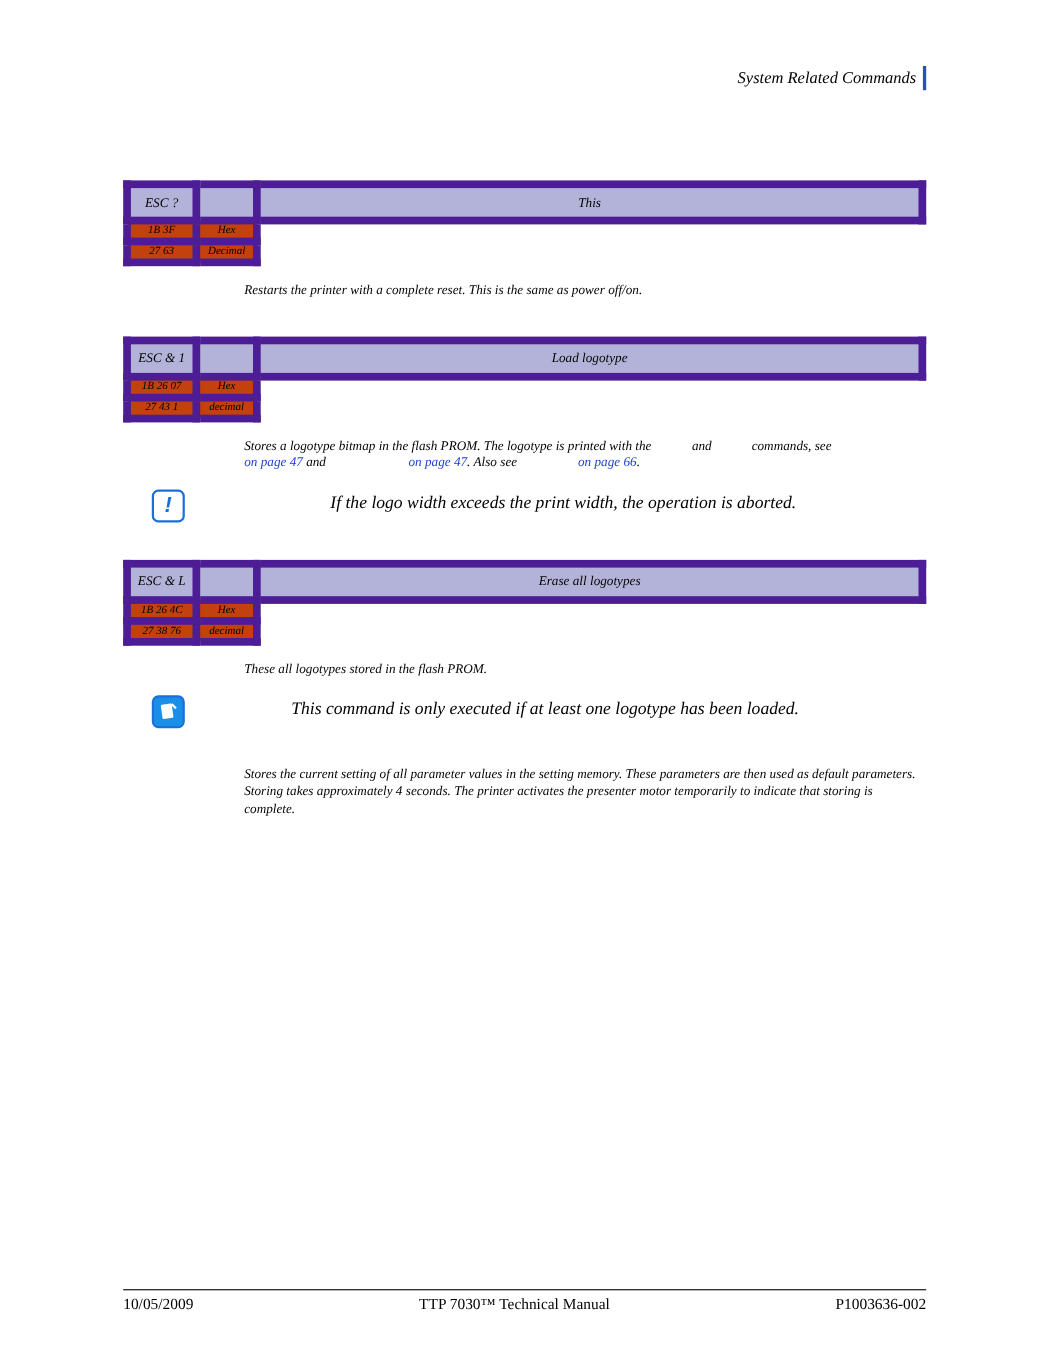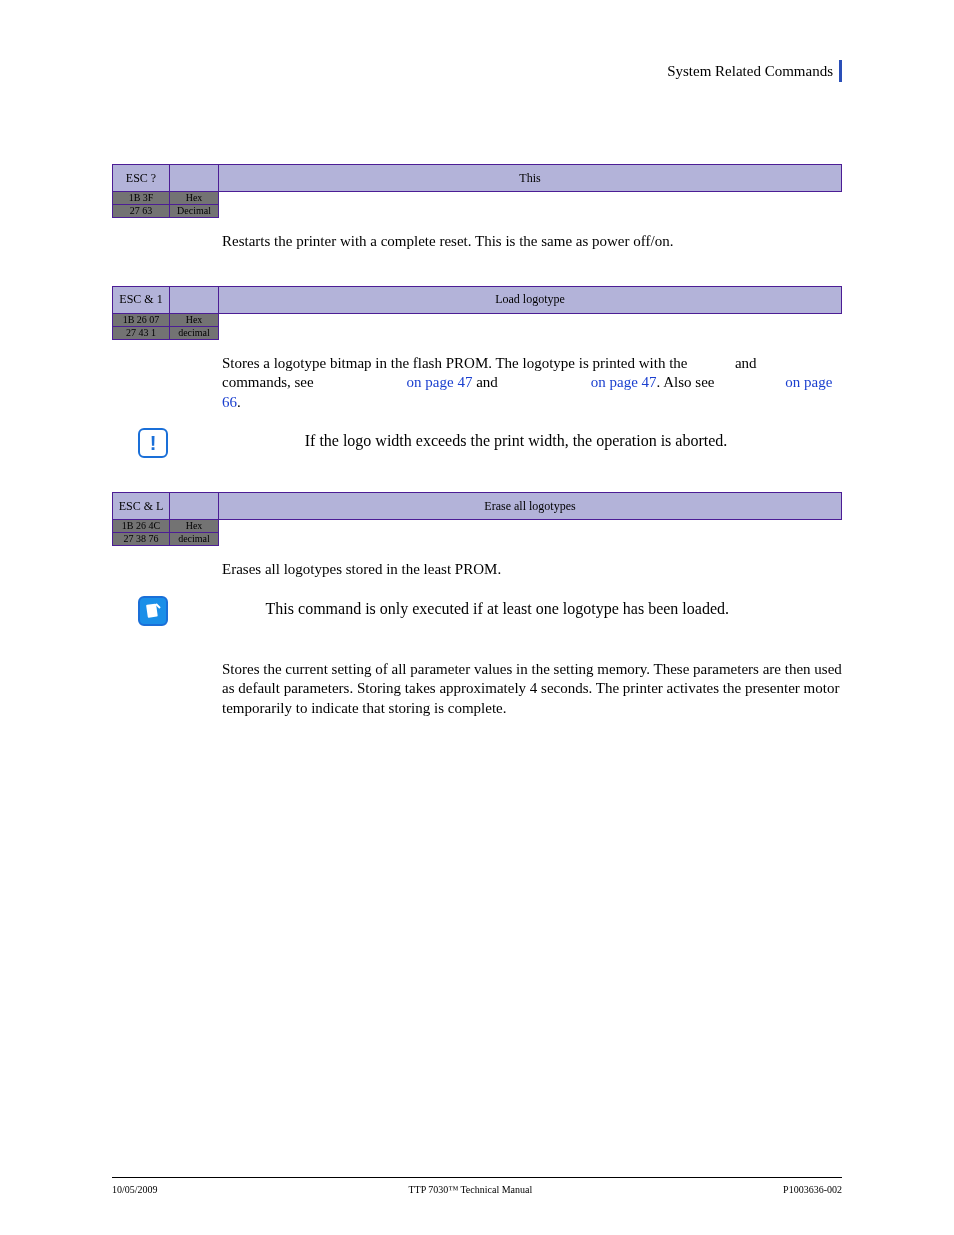--- a/index.html
+++ b/index.html
@@ -10,20 +10,21 @@
     color: #000;
     background: #fff;
     width: 954px;
     height: 1235px;
     position: relative;
     box-sizing: border-box;
   }
   .page {
     padding: 60px 112px 0 112px;
     box-sizing: border-box;
+    font-style: italic;
   }
   .header-right {
     text-align: right;
     font-size: 15px;
     padding-right: 0px;
     border-right: 3px solid #2a4fb8;
     padding-right: 6px;
     margin-bottom: 8px;
     height: 22px;
     line-height: 22px;
@@ -31,40 +32,40 @@
   .section {
     margin-top: 82px;
   }
   .section + .section { margin-top: 34px; }
   .cmd-table {
     border-collapse: collapse;
     width: 100%;
     font-size: 12px;
   }
   .cmd-table td, .cmd-table th {
-    border: 1px solid #4c1d95;
+    border: 7px solid #4c1d95;
     padding: 0;
     text-align: center;
     vertical-align: middle;
   }
   .cmd-table .topcell {
     background: #b3b3d9;
     height: 26px;
   }
   .cmd-table .col1 { width: 56px; }
   .cmd-table .col2 { width: 48px; }
   .cmd-table .valcell {
     font-size: 10px;
     line-height: 12px;
     height: 12px;
-    background: #737373;
+    background: #c2410c;
   }
   .body-text {
     margin: 14px 0 0 110px;
-    font-size: 15px;
+    font-size: 12px;
     line-height: 1.3;
   }
   .link { color: #1a3fcf; }
   .note-row {
     display: flex;
     align-items: flex-start;
     margin: 16px 0 0 26px;
   }
   .note-icon {
     width: 30px;
@@ -95,21 +96,21 @@
     margin-left: 84px;
   }
   .note-row .note-text { margin-left: 0; }
   .footer {
     position: absolute;
     left: 112px;
     right: 112px;
     bottom: 40px;
     border-top: 1px solid #000;
     padding-top: 6px;
-    font-size: 10px;
+    font-size: 14px;
     display: flex;
     justify-content: space-between;
   }
 </style>
 </head>
 <body>
 
 <div class="page">
 
   <div class="header-right">
@@ -183,21 +184,21 @@
         <td class="valcell">1B 26 4C</td>
         <td class="valcell">Hex</td>
         <td rowspan="2" style="border:none;border-top:1px solid #000;"></td>
       </tr>
       <tr>
         <td class="valcell">27 38 76</td>
         <td class="valcell">decimal</td>
       </tr>
     </tbody>
       </table>
-    <div class="body-text">Erases all logotypes stored in the least PROM.</div>
+    <div class="body-text">These all logotypes stored in the flash PROM.</div>
     <div class="note-row">
       <div class="note-icon blue-fill">
         <svg width="18" height="18" viewBox="0 0 18 18">
           <rect x="3" y="2" width="10" height="13" rx="1" fill="#fff" transform="rotate(-8 9 9)"></rect>
           <path d="M12 2 L16 6" stroke="#fff" stroke-width="2" fill="none"></path>
         </svg>
       </div>
       <div class="note-text"><b style="color:#fff">Note • </b><span>This command is only executed if at least one logotype has been loaded.</span></div>
     </div>
   </div>

